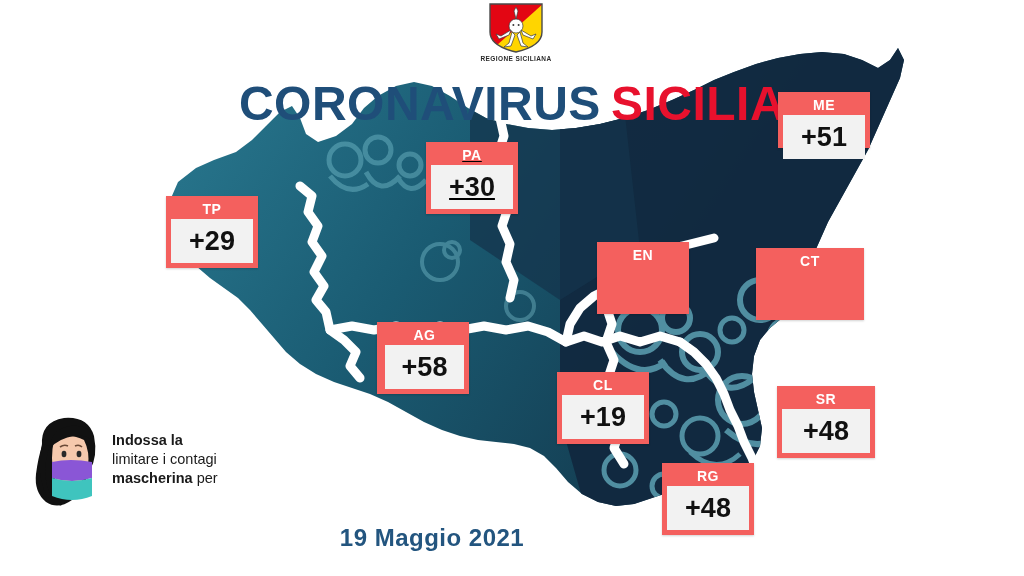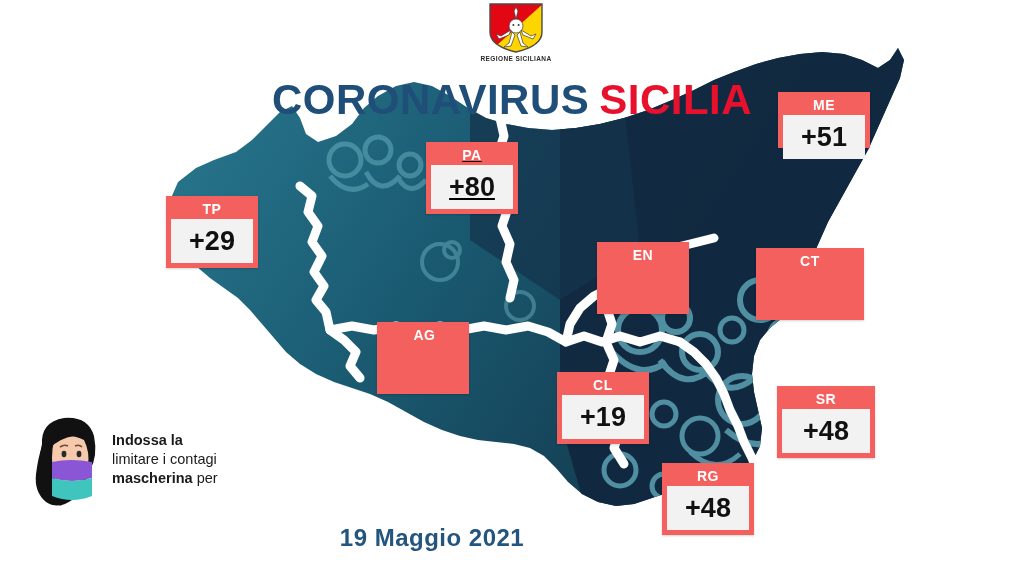--- a/index.html
+++ b/index.html
@@ -37,21 +37,21 @@
   
   #title-row {
     position: absolute;
     top: 76px;
     left: 0;
     width: 1024px;
     text-align: center;
     white-space: nowrap;
   }
   #title-row span {
-    font-size: 42px;
+    font-size: 48px;
     font-weight: bold;
     letter-spacing: 0.5px;
     font-family: "Liberation Sans", sans-serif;
   }
   .title-blue { color: #1F4E79; }
   .title-red  { color: #E8112D; margin-left: 10px; }
 
   
   #map-layer {
     position: absolute;
@@ -270,34 +270,35 @@
   <span class="title-blue">CORONAVIRUS</span><span class="title-red">SICILIA</span>
 </div>
 
 <div id="badges">
     <div class="badge" style="left: 166px; top: 196px; width: 92px; height: 72px;">
       <div class="badge-label">TP</div>
       <div class="badge-value">+29</div>
     </div>
     <div class="badge" style="left: 426px; top: 142px; width: 92px; height: 72px; text-decoration: underline;">
       <div class="badge-label">PA</div>
-      <div class="badge-value">+80</div>
+      <div class="badge-value">+30</div>
     </div>
     <div class="badge" style="left: 778px; top: 92px; width: 92px; height: 56px;">
       <div class="badge-label">ME</div>
       <div class="badge-value">+51</div>
     </div>
     <div class="badge" style="left: 597px; top: 242px; width: 92px; height: 72px;">
       <div class="badge-label">EN</div>
     </div>
     <div class="badge" style="left: 756px; top: 248px; width: 108px; height: 72px;">
       <div class="badge-label">CT</div>
     </div>
     <div class="badge" style="left: 377px; top: 322px; width: 92px; height: 72px; padding-left: 8px;">
       <div class="badge-label">AG</div>
+      <div class="badge-value">+58</div>
     </div>
     <div class="badge" style="left: 557px; top: 372px; width: 92px; height: 72px;">
       <div class="badge-label">CL</div>
       <div class="badge-value">+19</div>
     </div>
     <div class="badge" style="left: 777px; top: 386px; width: 98px; height: 72px;">
       <div class="badge-label">SR</div>
       <div class="badge-value">+48</div>
     </div>
     <div class="badge" style="left: 662px; top: 456px; width: 92px; height: 72px; margin-top: 7px;">

